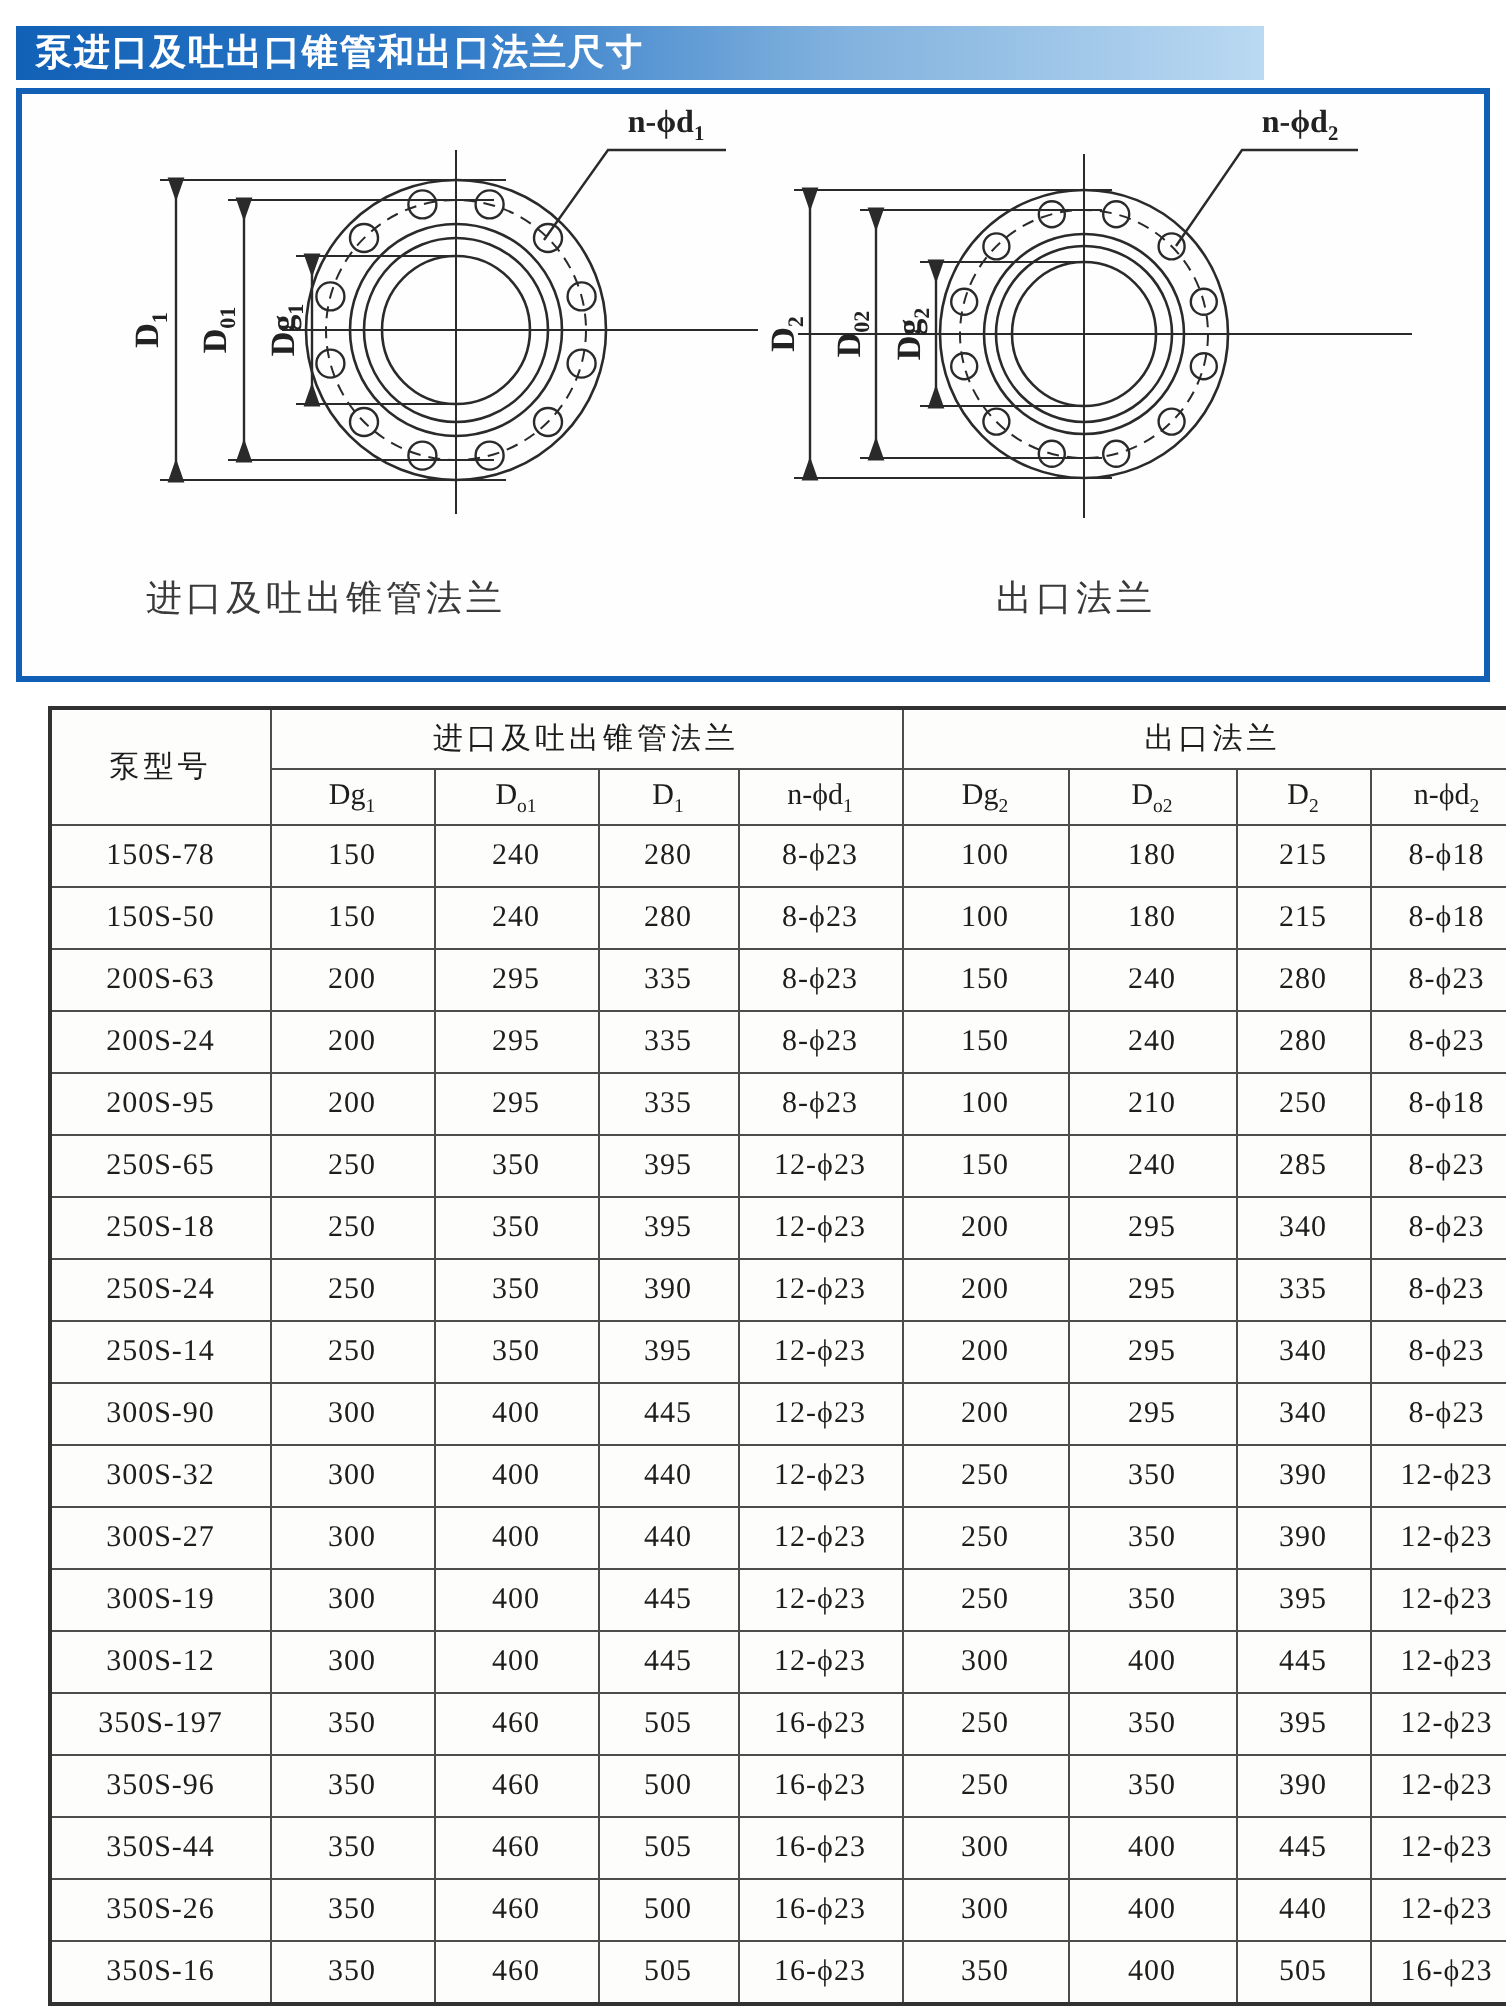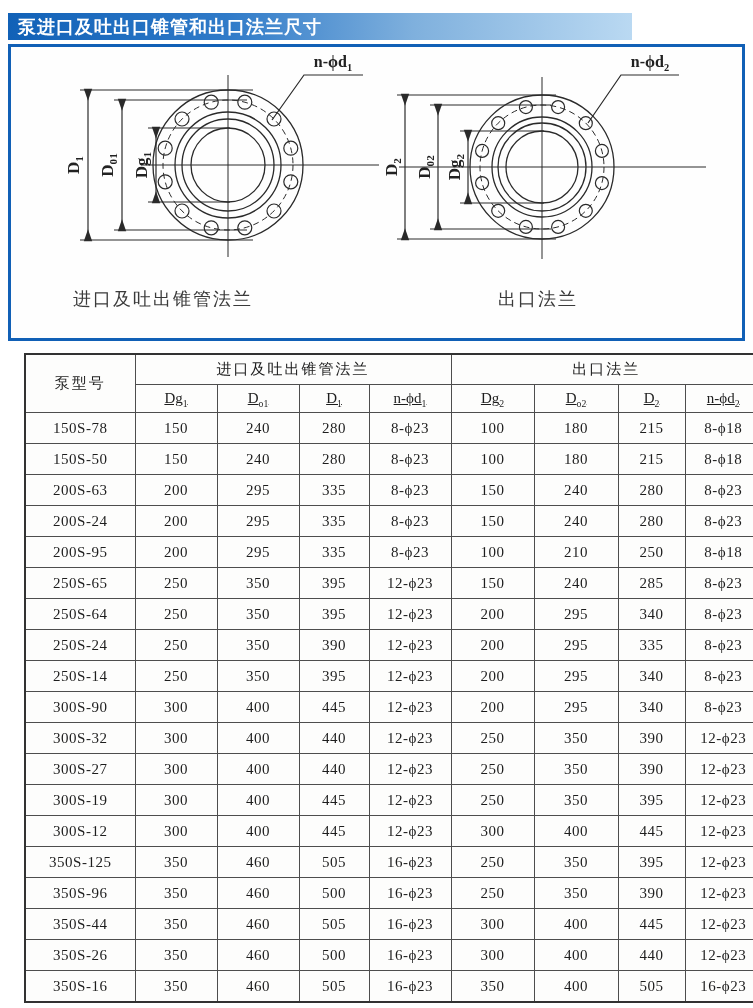--- a/index.html
+++ b/index.html
@@ -38,21 +38,21 @@
     border-collapse:collapse;table-layout:fixed;
     border:2px solid #323232;background:#fdfdfc;
     font-size:15px;
     margin-left:16px;
   }
   .spec-table th,.spec-table td{
     border:1px solid #4d4d4d;text-align:center;vertical-align:middle;
     padding:0;font-weight:normal;color:#1d1d1d;
   }
   .spec-table thead tr.group-row th{height:29px;}
-  .spec-table thead tr.sub-row th{height:27px;text-decoration:underline;}
+  .spec-table thead tr.sub-row th{height:27px;}
   .spec-table tbody td{height:30px;letter-spacing:0.5px;}
   .cjk-head{font-family:"DejaVu Sans","Liberation Sans",sans-serif;letter-spacing:2px;font-size:15px;}
 </style>
 </head>
 <body>
 
 <div class="title-bar">
   <span>泵进口及吐出口锥管和出口法兰尺寸</span>
 </div>
 
@@ -257,21 +257,21 @@
         <td>350</td>
         <td>395</td>
         <td>12-ϕ23</td>
         <td>150</td>
         <td>240</td>
         <td>285</td>
         <td>8-ϕ23</td>
       </tr>
 
       <tr>
-        <td>250S-64</td>
+        <td>250S-18</td>
         <td>250</td>
         <td>350</td>
         <td>395</td>
         <td>12-ϕ23</td>
         <td>200</td>
         <td>295</td>
         <td>340</td>
         <td>8-ϕ23</td>
       </tr>
 
@@ -353,21 +353,21 @@
         <td>400</td>
         <td>445</td>
         <td>12-ϕ23</td>
         <td>300</td>
         <td>400</td>
         <td>445</td>
         <td>12-ϕ23</td>
       </tr>
 
       <tr>
-        <td>350S-125</td>
+        <td>350S-197</td>
         <td>350</td>
         <td>460</td>
         <td>505</td>
         <td>16-ϕ23</td>
         <td>250</td>
         <td>350</td>
         <td>395</td>
         <td>12-ϕ23</td>
       </tr>
 

